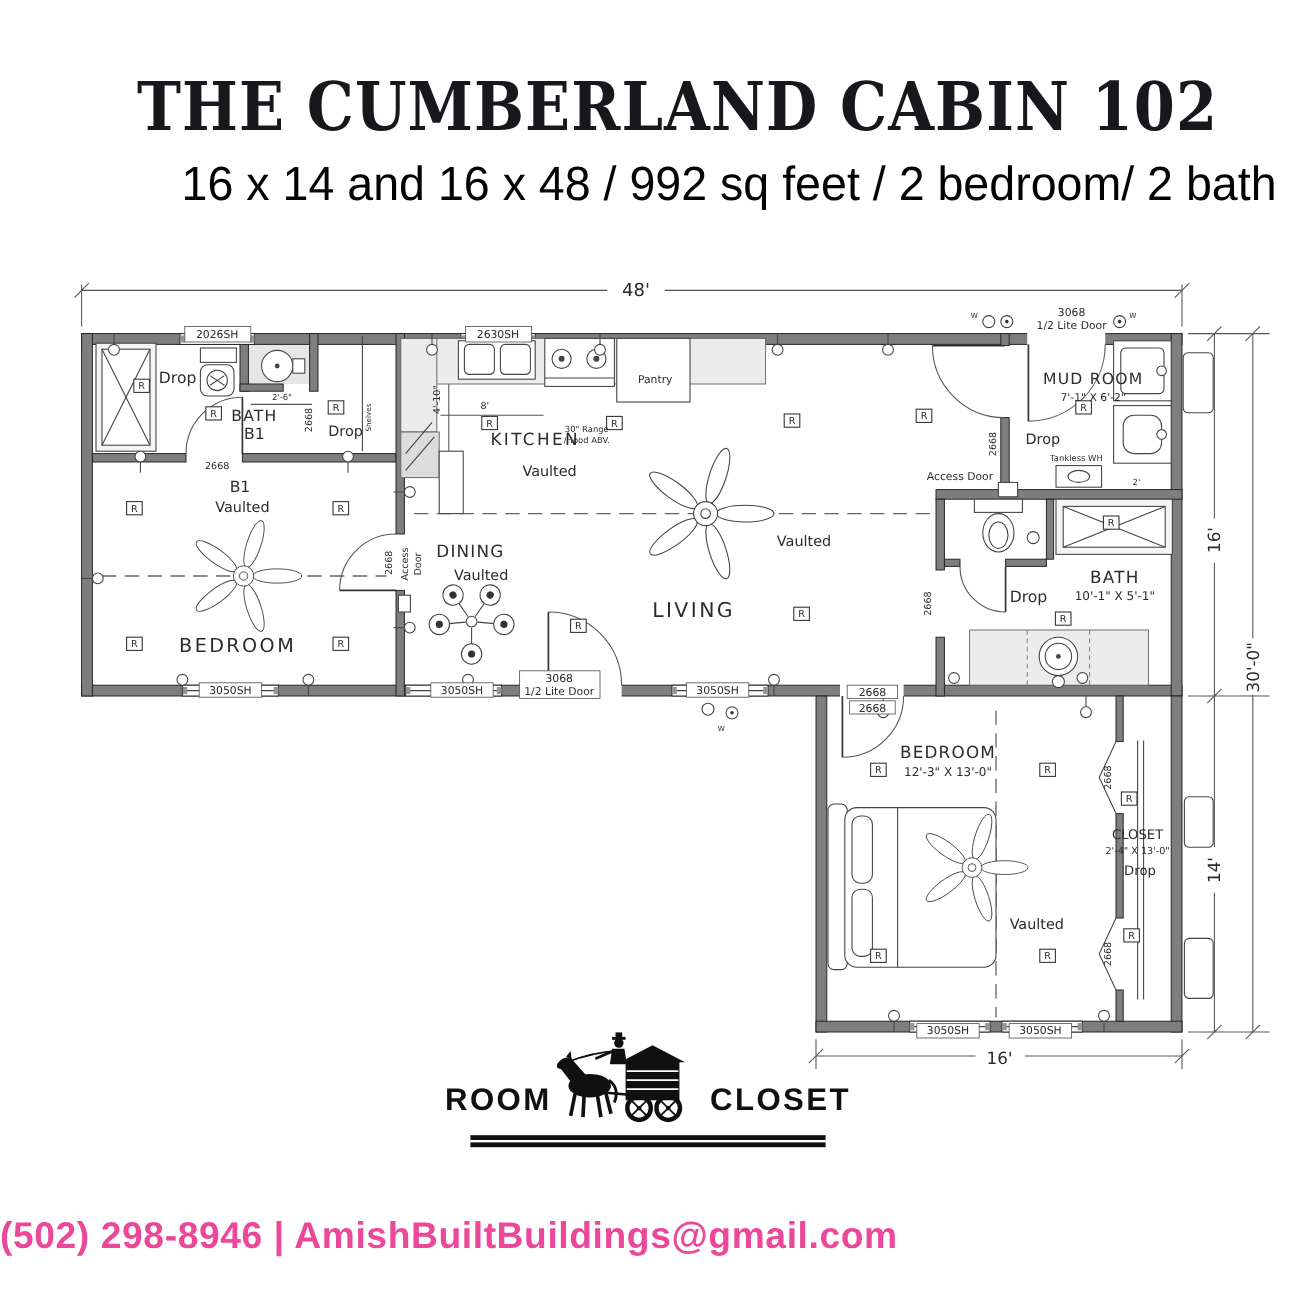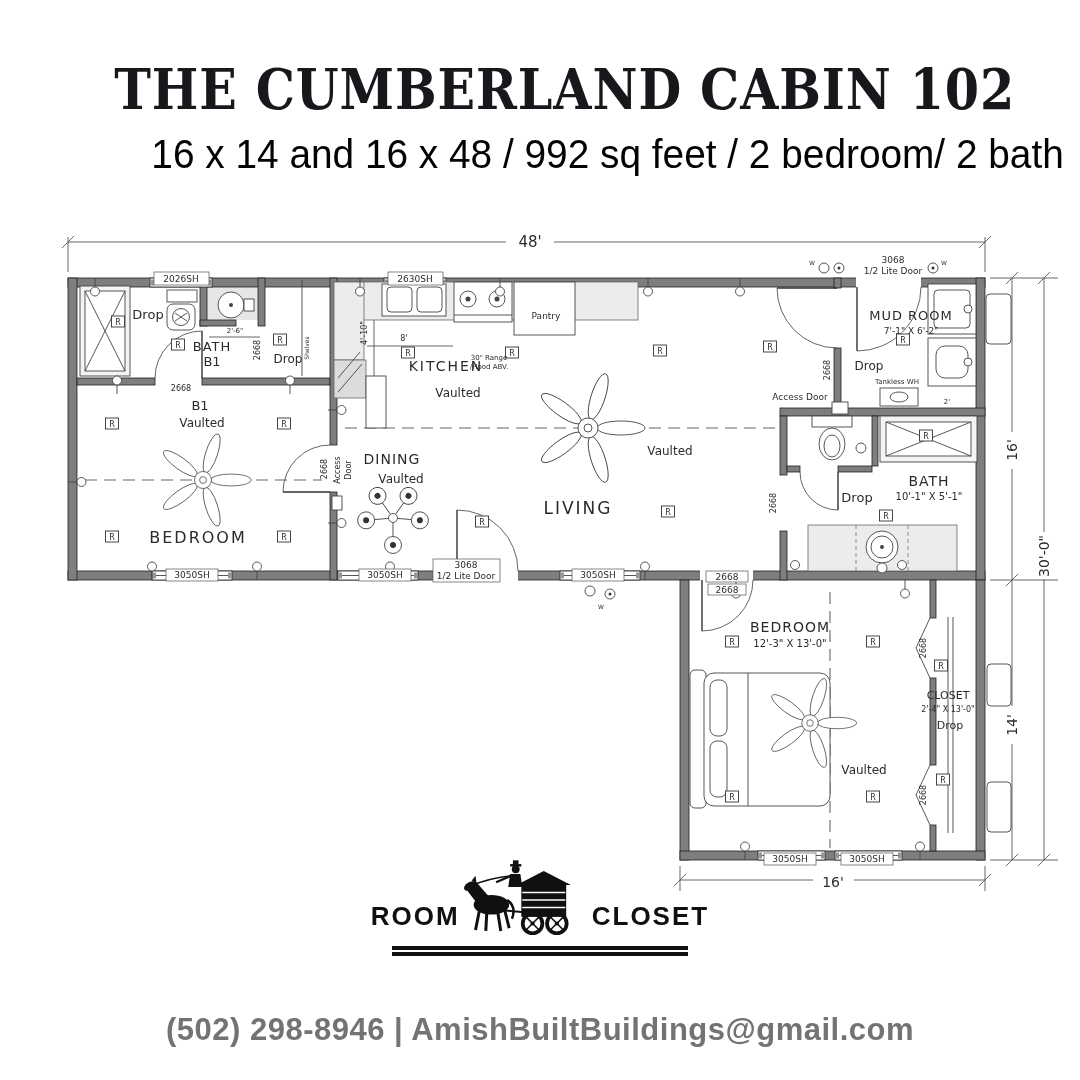--- a/index.html
+++ b/index.html
@@ -28,22 +28,22 @@
   .leaf{stroke:#333;stroke-width:1.4}
   .plab{fill:#2b2b2b;font-family:"DejaVu Sans",sans-serif}
   .rbox{fill:#fff;stroke:#333;stroke-width:.9}
   .logo{position:absolute;top:858px;left:0;width:100%;display:flex;flex-direction:column;
         align-items:center;color:#101010}
   .logo-row{display:flex;align-items:flex-end}
   .logo-word{font-weight:bold;font-size:26px;letter-spacing:2px;padding-bottom:12px}
   .logo-rule{width:296px;height:4px;background:#101010;margin-top:2px}
   .logo-cabins{font-family:"DejaVu Serif",serif;font-weight:bold;font-size:58px;
                letter-spacing:3px;line-height:1.05;margin-top:1px}
-  .ftr{position:absolute;top:1012px;left:0;width:100%;text-align:center;
-       font-weight:bold;font-size:31px;color:#737373;letter-spacing:.5px}
+  .ftr{position:absolute;top:1012px;left:0;width:100%;
+       font-weight:bold;font-size:31px;color:#ec4899;letter-spacing:.5px}
 </style>
 </head>
 <body>
 
 <header class="hdr">
   <h1 class="title">THE CUMBERLAND CABIN 102</h1>
   <p class="subtitle">16 x 14 and 16 x 48 / 992 sq feet / 2 bedroom/ 2 bath</p>
 </header>
 
 <svg class="plan" width="1080" height="680" viewBox="0 0 1080 680">

